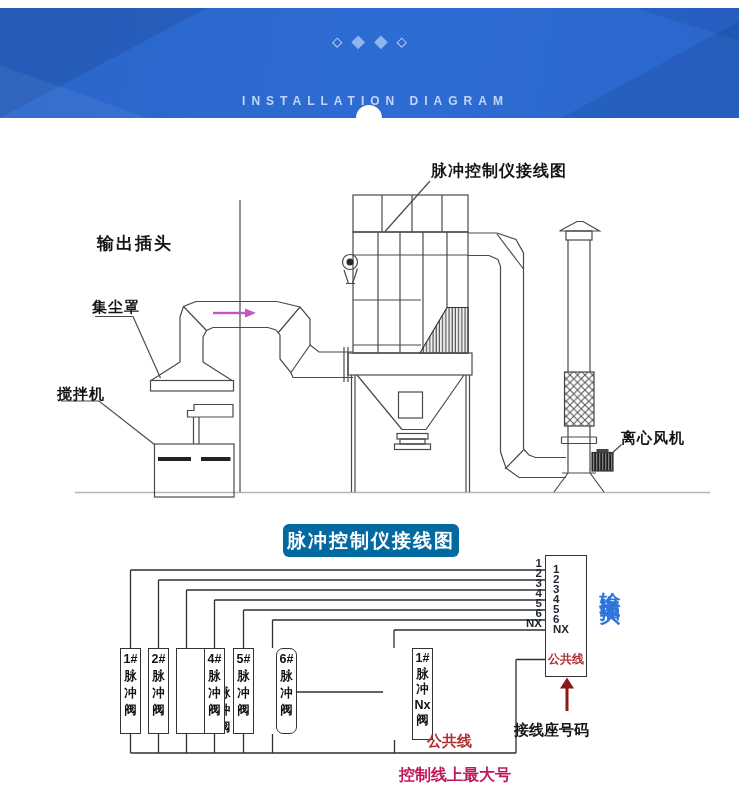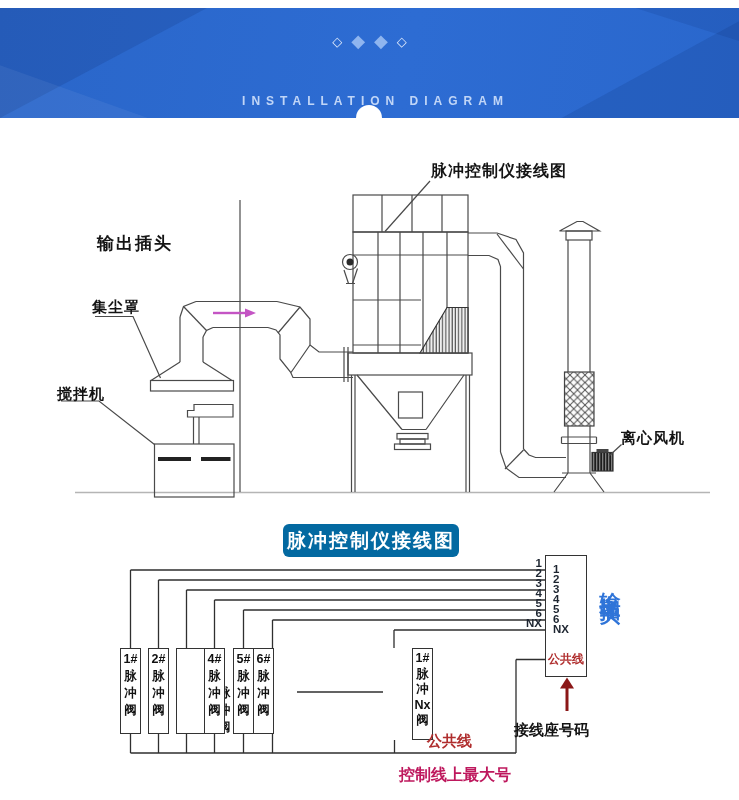--- a/index.html
+++ b/index.html
@@ -193,21 +193,21 @@
   <div class="lbl txt" style="left:431px;top:161px;font-size:16px;letter-spacing:1px;">脉冲控制仪接线图</div>
   <div class="lbl txt" style="left:621px;top:429px;font-size:15px;letter-spacing:1px;">离心风机</div>
 
   <div class="sec-head">脉冲控制仪接线图</div>
 
   <div class="vbox" style="left:120px;">1#脉冲阀</div>
   <div class="vbox" style="left:148px;">2#脉冲阀</div>
   <div class="vbox" style="left:176px;padding-left:41px;">3#脉冲阀</div>
   <div class="vbox" style="left:204px;">4#脉冲阀</div>
   <div class="vbox" style="left:233px;">5#脉冲阀</div>
-  <div class="vbox" style="left:253px;">6#脉冲阀</div>
+  <div class="vbox" style="left:276px;border-radius:7px;">6#脉冲阀</div>
   <div class="vbox nx" style="left:384px;">1#脉冲Nx阀</div>
 
   <div class="tbox"></div>
   <div class="chan-in" style="top:563px;">1</div>
   <div class="chan-in" style="top:573px;">2</div>
   <div class="chan-in" style="top:583px;">3</div>
   <div class="chan-in" style="top:593px;">4</div>
   <div class="chan-in" style="top:603px;">5</div>
   <div class="chan-in" style="top:613px;">6</div>
   <div class="chan-in" style="top:623px;">NX</div>

